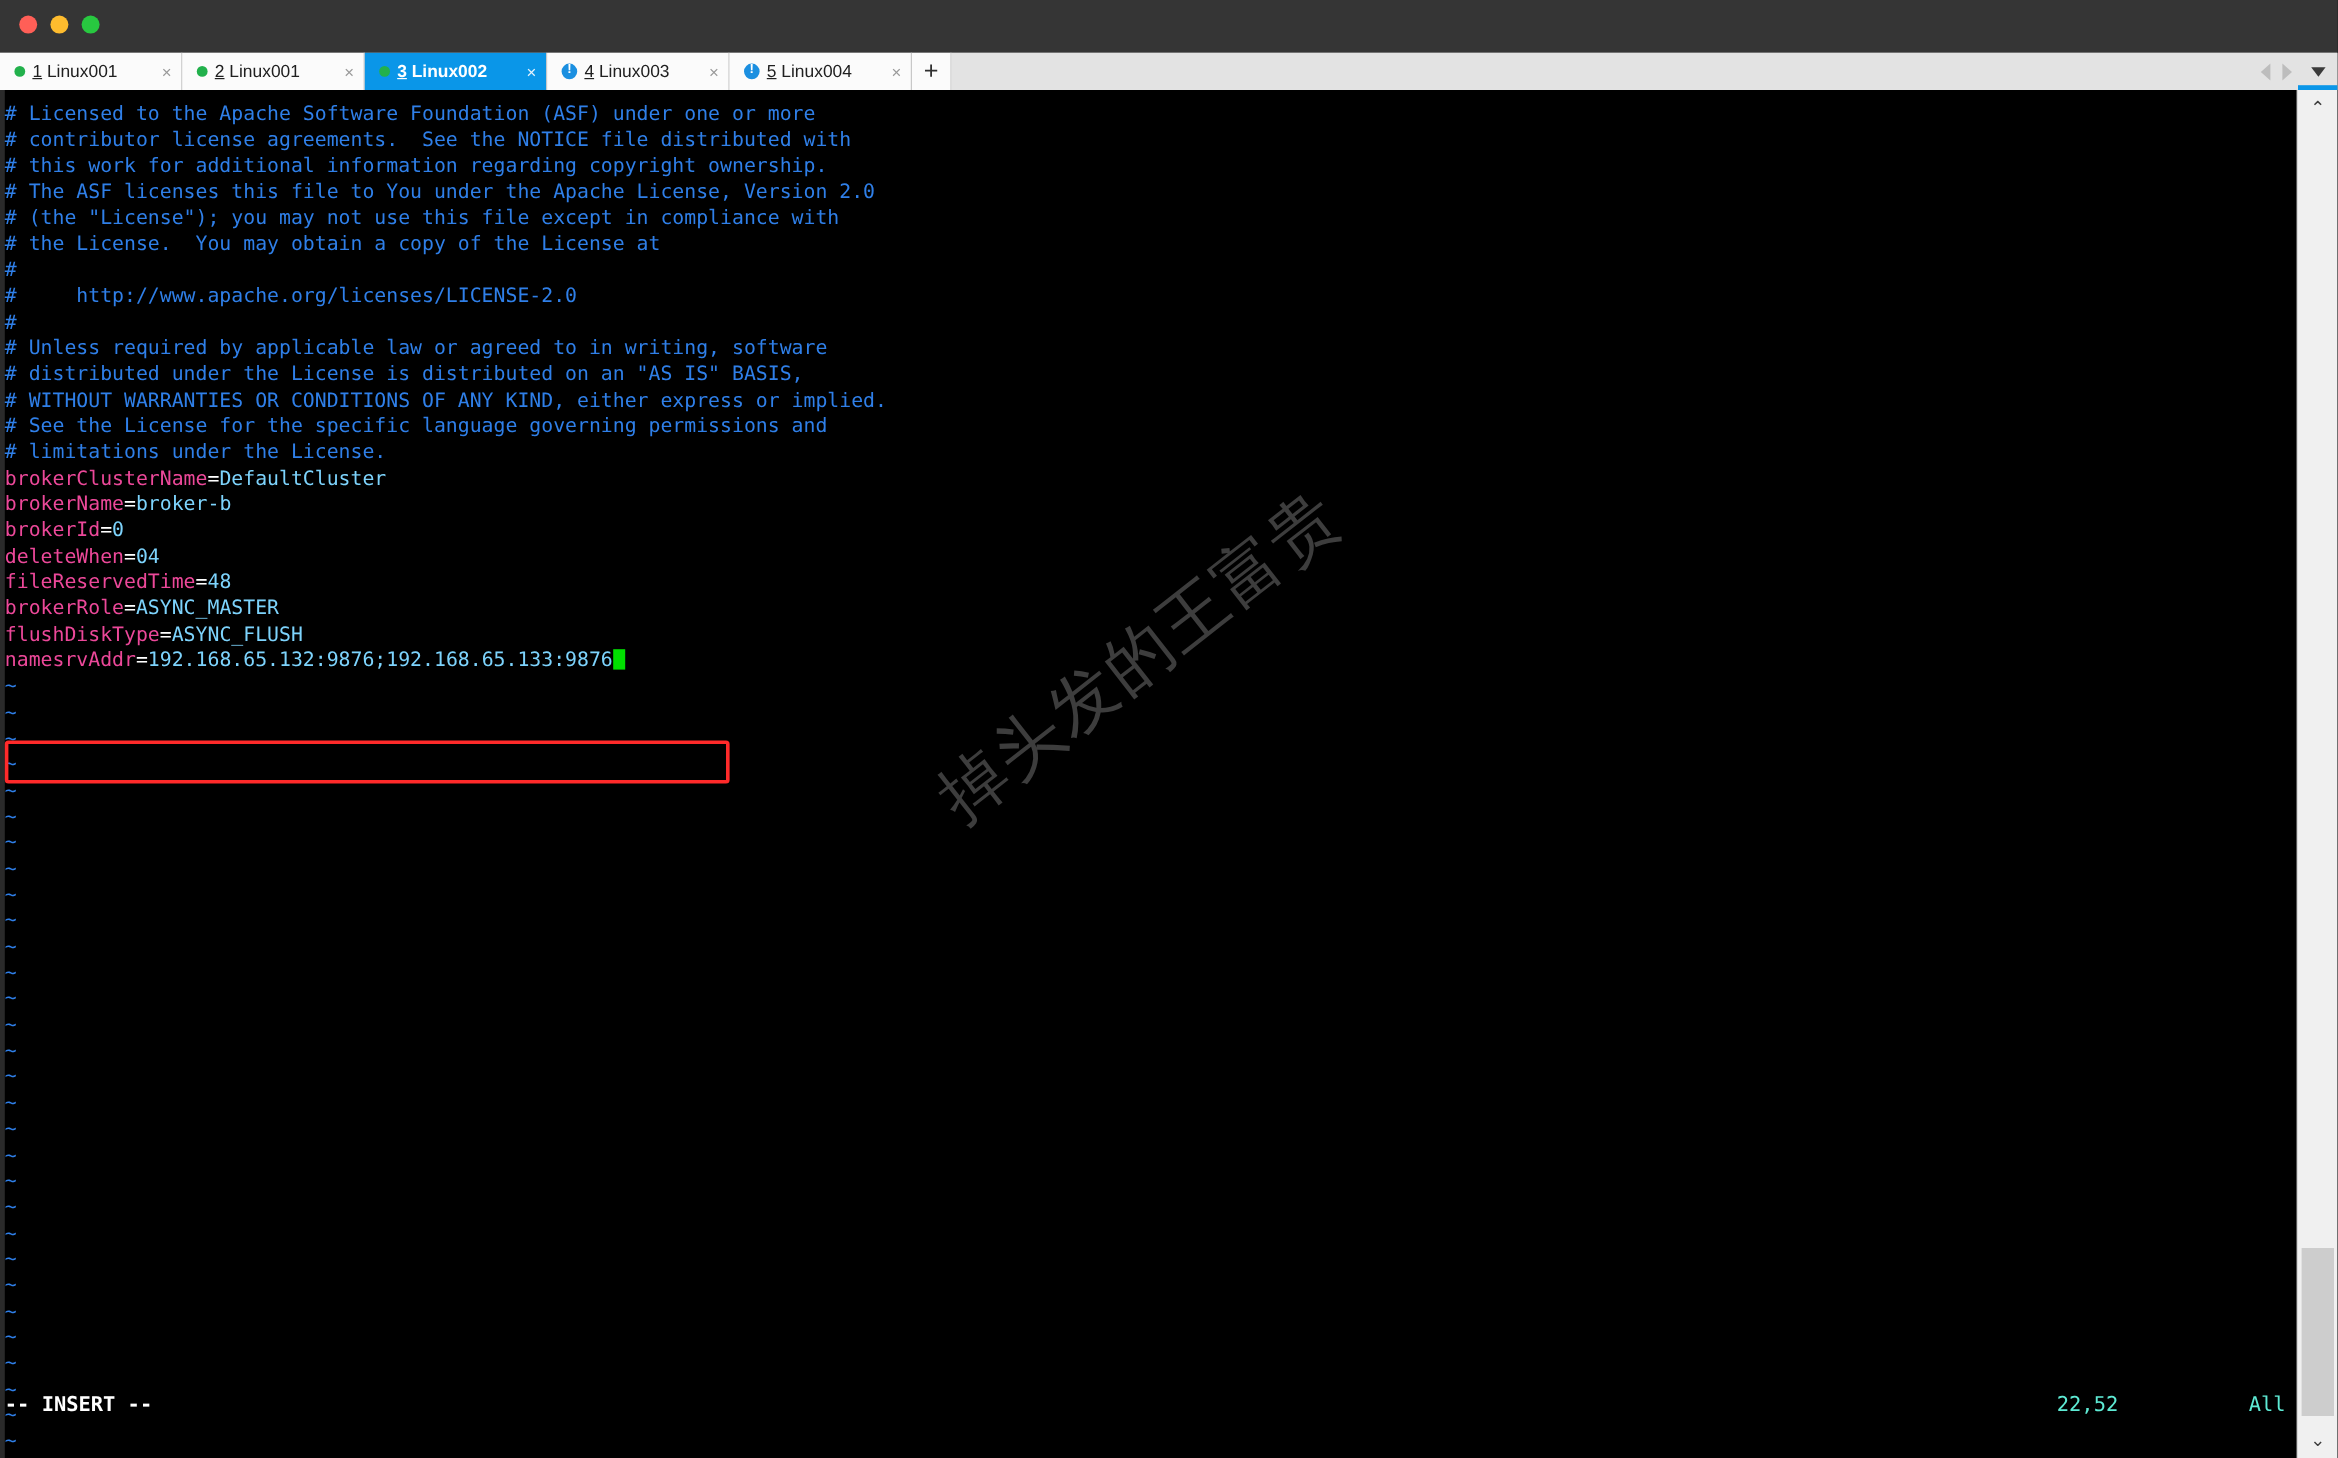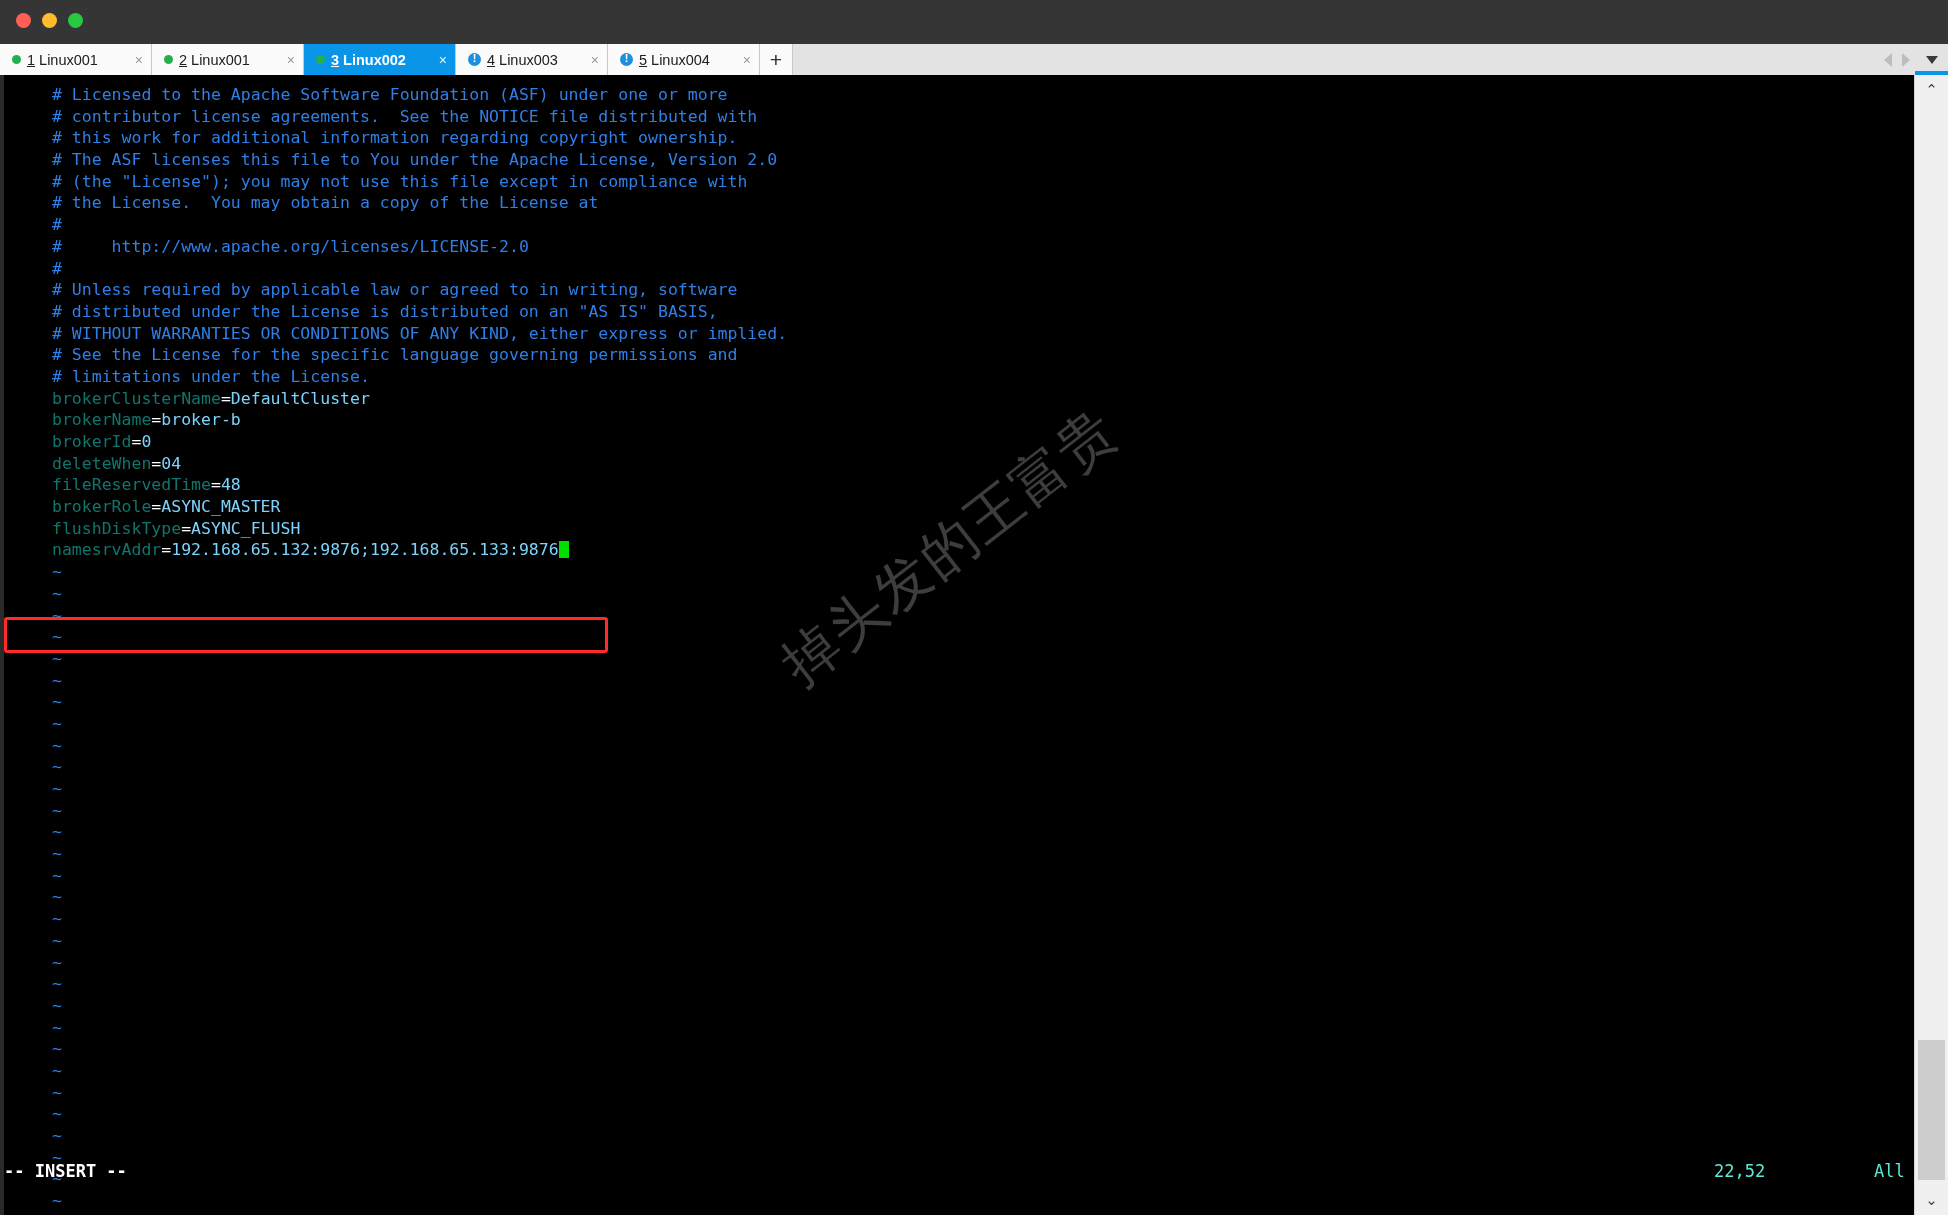--- a/index.html
+++ b/index.html
@@ -193,23 +193,23 @@
     position: absolute;
     left: 4px;
     top: 9px;
     width: 1906px;
     font-family: "DejaVu Sans Mono", "Liberation Mono", monospace;
     font-size: 16.5px;
     line-height: 21.7px;
     white-space: pre;
     letter-spacing: 0px;
   }
-  .ln { display: block; height: 21.7px; padding-left: 48px; }
+  .ln { display: block; height: 21.7px; }
   .c-comment { color: #2f7fe8; }
-  .c-key     { color: #0f766e; margin-top: 45px; }
+  .c-key     { color: #ec4899; margin-top: 45px; }
   .c-eq      { color: #ffffff; }
   .c-val     { color: #7dd3fc; }
   .c-tilde   { color: #2f7fe8; }
   .cursor-block {
     display: inline-block;
     width: 10px;
     height: 17px;
     background: #00e000;
     vertical-align: -3px;
   }

